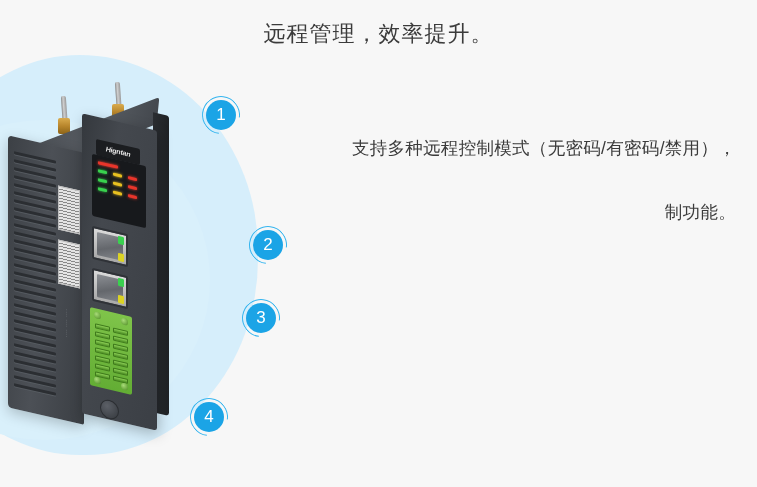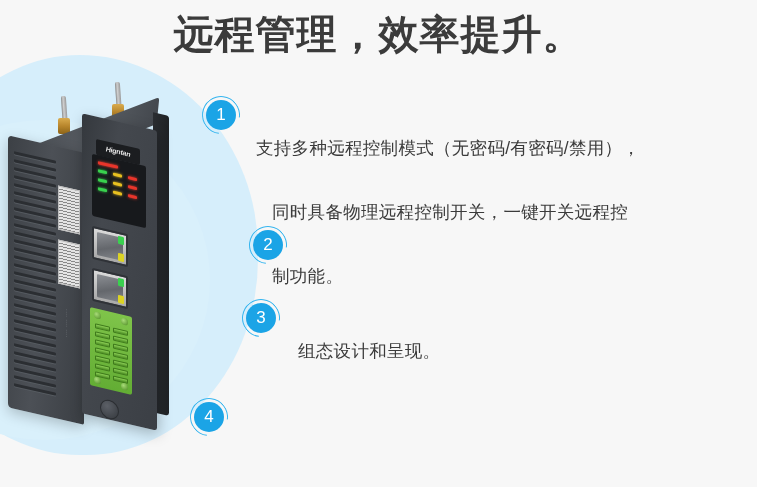--- a/index.html
+++ b/index.html
@@ -46,22 +46,22 @@
     z-index: 0;
   }
 
   
   .title {
     position: absolute;
     left: 0;
     top: 13px;
     width: 757px;
     text-align: center;
-    font-size: 40px;
-    font-weight: bold;
+    font-size: 22px;
+    font-weight: normal;
     color: #3b3b3b;
     letter-spacing: 1px;
     z-index: 5;
     line-height: 42px;
   }
 
   
   .device-wrap {
     position: absolute;
     left: 0px;
@@ -336,21 +336,21 @@
   .ftext {
     font-size: 17.5px;
     line-height: 32px;
     color: #3b3b3b;
     letter-spacing: .3px;
     white-space: pre-line;
   }
 
   
   #feature-1 { left: 206px; top: 100px; }
-  #feature-1 .ftext { margin-left: 20px; width: 480px; text-indent: 0; }
+  #feature-1 .ftext { margin-left: 20px; width: 480px; text-indent: 0; text-align: right; }
   #feature-1 .ftext .l2, #feature-1 .ftext .l3 { display:block; padding-left: 16px; }
   #feature-1 .ftext .l1 { display:block; }
 
   #feature-2 { left: 253px; top: 230px; }
   #feature-2 .ftext { margin-left: 22px; }
 
   #feature-3 { left: 246px; top: 303px; }
   #feature-3 .ftext { margin-left: 22px; width: 420px; }
   #feature-3 .ftext span { display:block; }
 
@@ -494,33 +494,31 @@
 
     <div class="dev-button"></div>
   </div>
 
   <div class="features">
 
     <div class="feature" id="feature-1">
       <div class="badge">1</div>
       <div class="ftext">
         <span class="l1">支持多种远程控制模式（无密码/有密码/禁用），</span>
-        <span class="l2">同时具备物理远程控制开关，一键开关远程控</span>
         <span class="l3">制功能。</span>
       </div>
     </div>
 
     <div class="feature" id="feature-2">
       <div class="badge">2</div>
     </div>
 
     <div class="feature" id="feature-3">
       <div class="badge">3</div>
       <div class="ftext">
-        <span>组态设计和呈现。</span>
       </div>
     </div>
 
     <div class="feature" id="feature-4">
       <div class="badge">4</div>
     </div>
 
   </div>
 </div>
 

